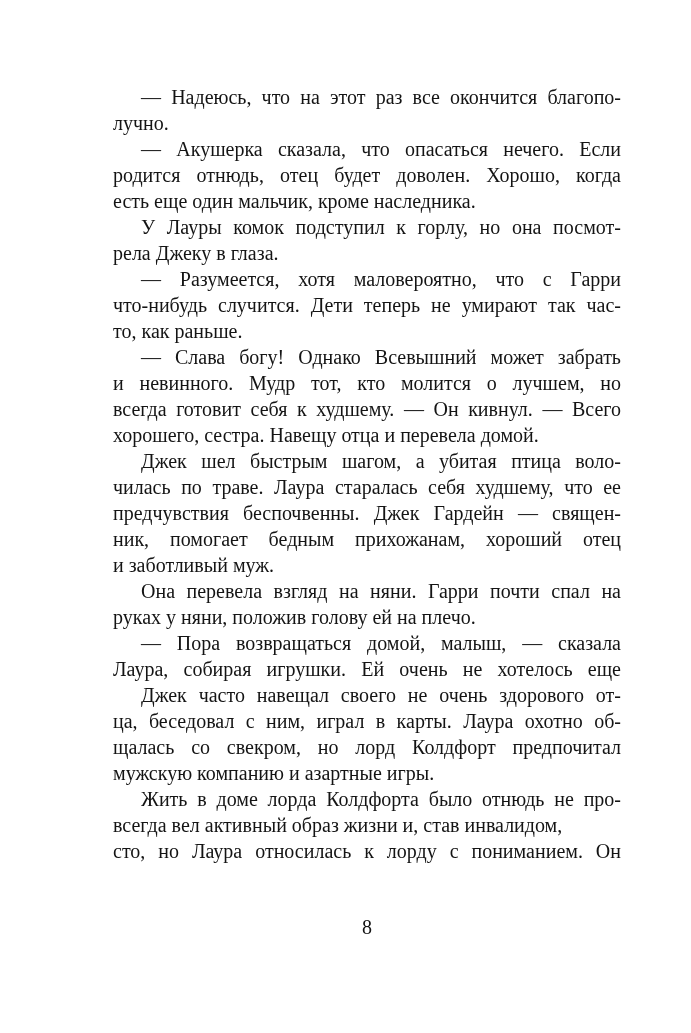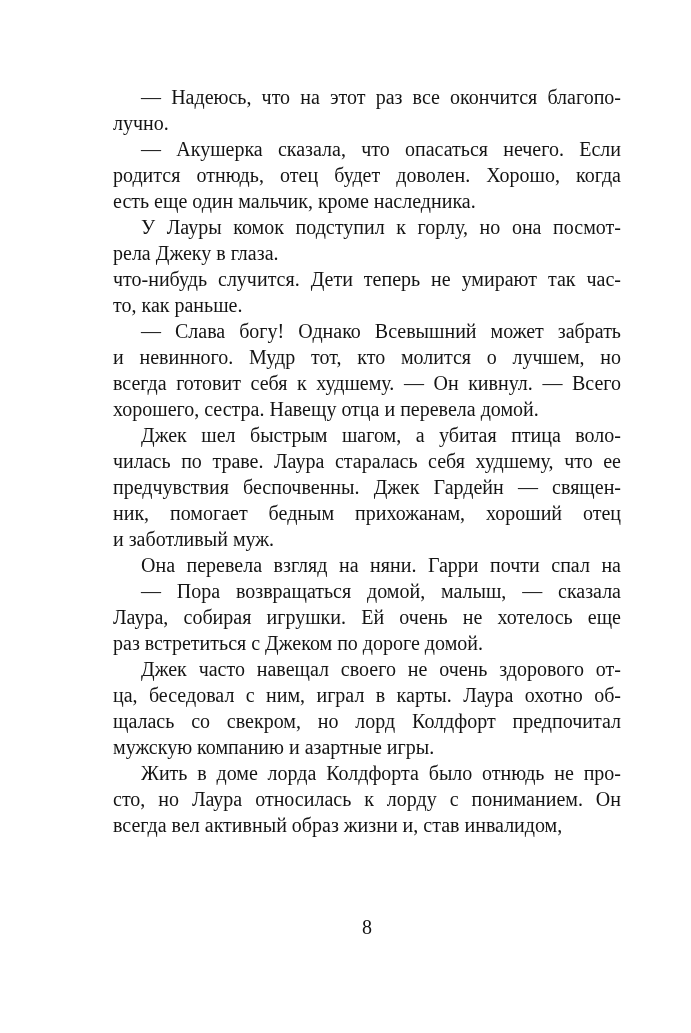--- a/index.html
+++ b/index.html
@@ -65,50 +65,51 @@
       <div class="para">
         <div class="line first j">— Акушерка сказала, что опасаться нечего. Если</div>
         <div class="line j">родится отнюдь, отец будет доволен. Хорошо, когда</div>
         <div class="line">есть еще один мальчик, кроме наследника.</div>
       </div>
       <div class="para">
         <div class="line first j">У Лауры комок подступил к горлу, но она посмот-</div>
         <div class="line">рела Джеку в глаза.</div>
       </div>
       <div class="para">
+        <div class="line first j">— Разумеется, хотя маловероятно, что с Гарри</div>
         <div class="line j">что-нибудь случится. Дети теперь не умирают так час-</div>
         <div class="line">то, как раньше.</div>
       </div>
       <div class="para">
         <div class="line first j">— Слава богу! Однако Всевышний может забрать</div>
         <div class="line j">и невинного. Мудр тот, кто молится о лучшем, но</div>
         <div class="line j">всегда готовит себя к худшему. — Он кивнул. — Всего</div>
         <div class="line">хорошего, сестра. Навещу отца и перевела домой.</div>
       </div>
       <div class="para">
         <div class="line first j">Джек шел быстрым шагом, а убитая птица воло-</div>
         <div class="line j">чилась по траве. Лаура старалась себя худшему, что ее</div>
         <div class="line j">предчувствия беспочвенны. Джек Гардейн — священ-</div>
         <div class="line j">ник, помогает бедным прихожанам, хороший отец</div>
         <div class="line">и заботливый муж.</div>
       </div>
       <div class="para">
         <div class="line first j">Она перевела взгляд на няни. Гарри почти спал на</div>
+        <div class="line">руках у няни, положив голову ей на плечо.</div>
       </div>
       <div class="para">
         <div class="line first j">— Пора возвращаться домой, малыш, — сказала</div>
         <div class="line j">Лаура, собирая игрушки. Ей очень не хотелось еще</div>
-        <div class="line">раз встретиться с Джеком по дороге домой.</div>
       </div>
       <div class="para">
         <div class="line first j">Джек часто навещал своего не очень здорового от-</div>
         <div class="line j">ца, беседовал с ним, играл в карты. Лаура охотно об-</div>
         <div class="line j">щалась со свекром, но лорд Колдфорт предпочитал</div>
         <div class="line">мужскую компанию и азартные игры.</div>
       </div>
       <div class="para">
         <div class="line first j">Жить в доме лорда Колдфорта было отнюдь не про-</div>
+        <div class="line">всегда вел активный образ жизни и, став инвалидом,</div>
         <div class="line j">сто, но Лаура относилась к лорду с пониманием. Он</div>
-        <div class="line">всегда вел активный образ жизни и, став инвалидом,</div>
       </div>
     </div>
   <div class="page-number">8</div>
 </div>
 
 </body></html>

